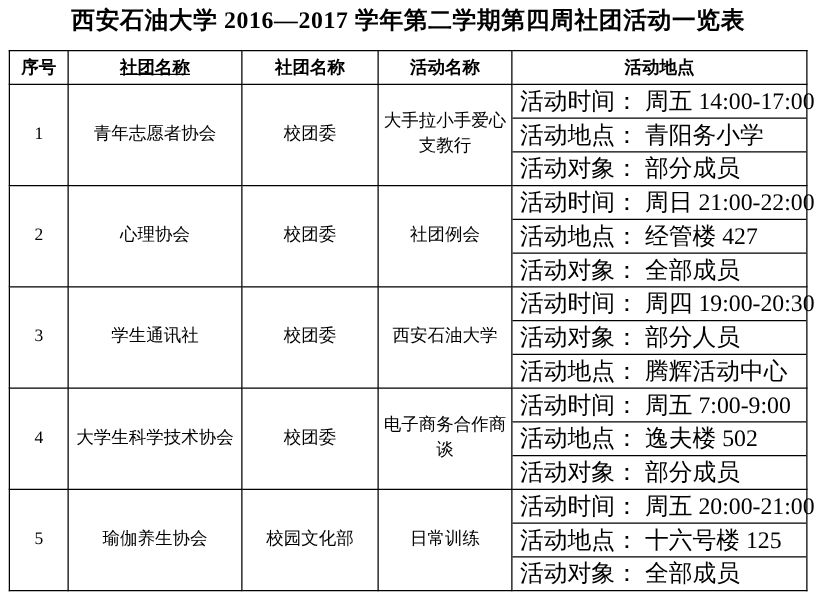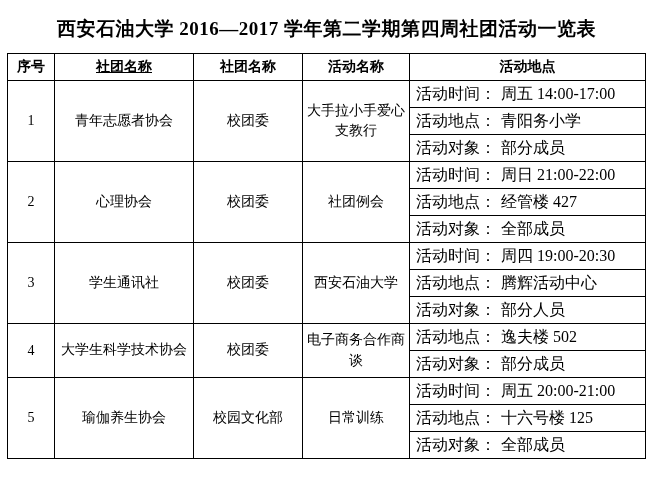--- a/index.html
+++ b/index.html
@@ -18,21 +18,21 @@
     width: 653px;
     height: 486px;
     position: relative;
     box-sizing: border-box;
   }
   .doc-title {
     text-align: center;
     font-size: 19px;
     font-weight: bold;
     letter-spacing: 0.5px;
-    padding: 16px 0 6px 0;
+    padding: 3px 0 6px 0;
     font-family: "Liberation Serif", "DejaVu Serif", serif;
   }
   table.activity-table {
     border-collapse: collapse;
     width: 633px;
     margin: 5px auto;
     table-layout: fixed;
   }
   table.activity-table td,
   table.activity-table th {
@@ -70,21 +70,21 @@
   }
   table.detail {
     border-collapse: collapse;
     width: 100%;
     table-layout: fixed;
   }
   table.detail td {
     border: 0;
     border-bottom: 1px solid #000000;
     height: 26px;
-    font-size: 16px;
+    font-size: 19px;
     text-align: left;
     padding: 0 0 0 6px;
     white-space: nowrap;
   }
   table.detail tr:last-child td {
     border-bottom: 0;
   }
   .detail-label {
     display: inline-block;
   }
@@ -161,38 +161,41 @@
         <td class="cell-club">学生通讯社</td>
         <td class="cell-unit">校团委</td>
         <td class="cell-act">西安石油大学</td>
         <td class="cell-desc">
           <table class="detail">
             <tbody>
                 <tr>
               <td><span class="detail-label">活动时间：</span><span class="detail-value">周四 19:00-20:30</span></td>
             </tr>
             <tr>
+              <td><span class="detail-label">活动对象：</span><span class="detail-value">部分人员</span></td>
+            </tr>
+            <tr>
               <td><span class="detail-label">活动地点：</span><span class="detail-value">腾辉活动中心</span></td>
-            </tr>
-            <tr>
-              <td><span class="detail-label">活动对象：</span><span class="detail-value">部分人员</span></td>
             </tr>
           </tbody>
             </table>
         </td>
       </tr>
 
       <tr>
         <td class="cell-no">4</td>
         <td class="cell-club">大学生科学技术协会</td>
         <td class="cell-unit">校团委</td>
         <td class="cell-act">电子商务合作商谈</td>
         <td class="cell-desc">
           <table class="detail">
             <tbody>
+                <tr>
+              <td><span class="detail-label">活动时间：</span><span class="detail-value">周五 7:00-9:00</span></td>
+            </tr>
             <tr>
               <td><span class="detail-label">活动地点：</span><span class="detail-value">逸夫楼 502</span></td>
             </tr>
             <tr>
               <td><span class="detail-label">活动对象：</span><span class="detail-value"> 部分成员</span></td>
             </tr>
           </tbody>
             </table>
         </td>
       </tr>

